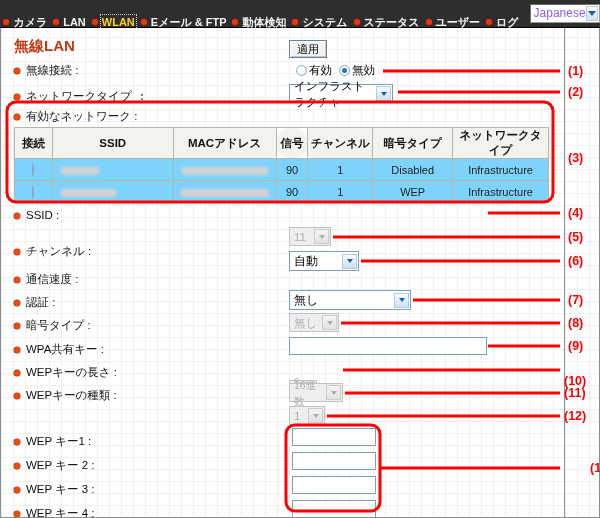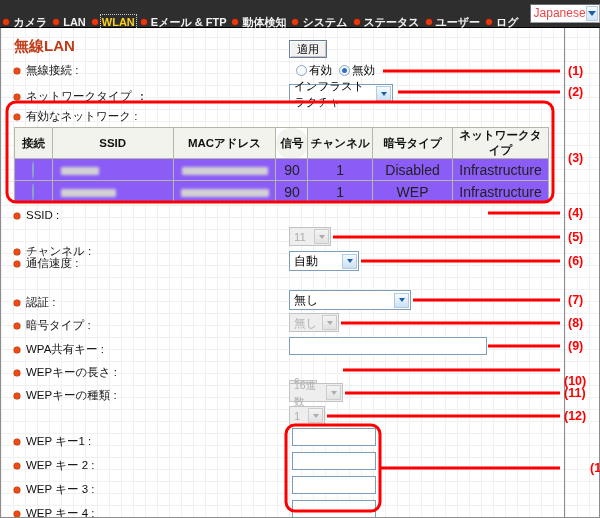--- a/index.html
+++ b/index.html
@@ -68,21 +68,21 @@
   .lang-select {
     margin-left: 8px;
     width: 70px;
     height: 19px;
     background: #ffffff;
     border: 1px solid #9a9a9a;
     border-top-color: #6f6f6f;
     border-left-color: #6f6f6f;
     font-size: 12px;
     font-family: "Liberation Sans", sans-serif;
-    color: #ef4444;
+    color: #8b5cf6;
     display: flex;
     align-items: center;
     box-sizing: border-box;
     cursor: pointer;
   }
   .lang-select .lang-text {
     flex: 1;
     padding-left: 3px;
     line-height: 17px;
   }
@@ -289,21 +289,21 @@
     padding: 0 2px;
     box-sizing: border-box;
   }
   #nettable th {
     background: #f3f3ee;
     font-weight: bold;
     font-size: 11.5px;
     color: #111;
     height: 23px;
   }
-  #nettable td { background: #8b5cf6; color: #222; font-size: 14px; }
+  #nettable td { background: #7dd3fc; color: #222; font-size: 11px; }
   .radio-cell {
     width: 11px; height: 11px;
     border-radius: 50%;
     border: 1px solid #8ba7c4;
     background: radial-gradient(circle at 40% 35%, #ffffff, #f2f6fa);
     margin: 0 auto;
     box-sizing: border-box;
     cursor: pointer;
   }
   .redacted {
@@ -465,21 +465,21 @@
       <span class="dot"></span>
       <span class="flabel">チャンネル :</span>
     </div>
     <div class="sel disabled" style="left:288px; top:199px; width:42px;">
       <span class="txt">11</span>
       <span class="btn">
           <span class="caret sm dis"></span>
         </span>
     </div>
 
-    <div class="frow" style="top:229px;">
+    <div class="frow" style="top:245px;">
       <span class="dot"></span>
       <span class="flabel">通信速度 :</span>
     </div>
     <div class="sel" style="left:288px; top:223px; width:70px; height:20px;">
       <span class="txt" style="font-size:12px;">自動</span>
       <span class="btn">
           <span class="caret sm"></span>
         </span>
     </div>
 

